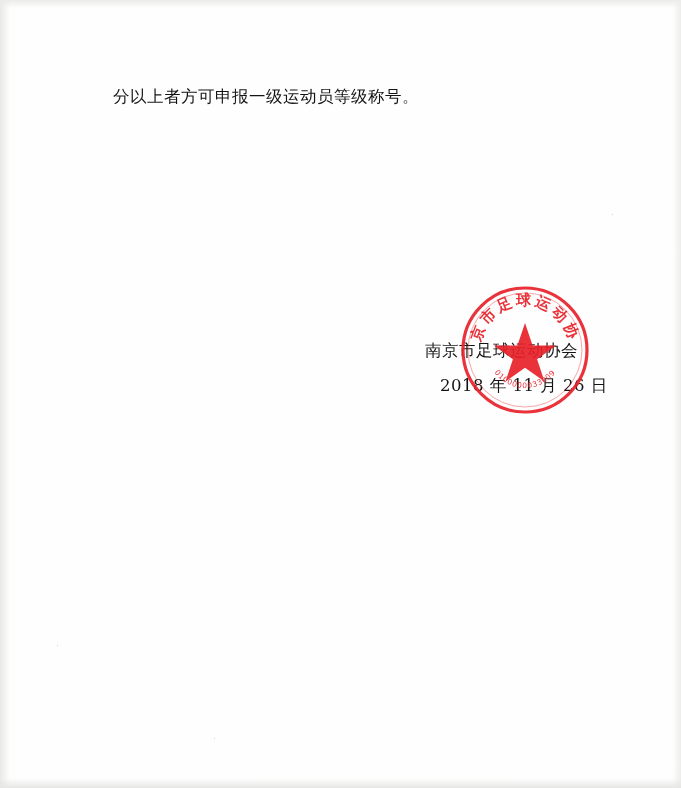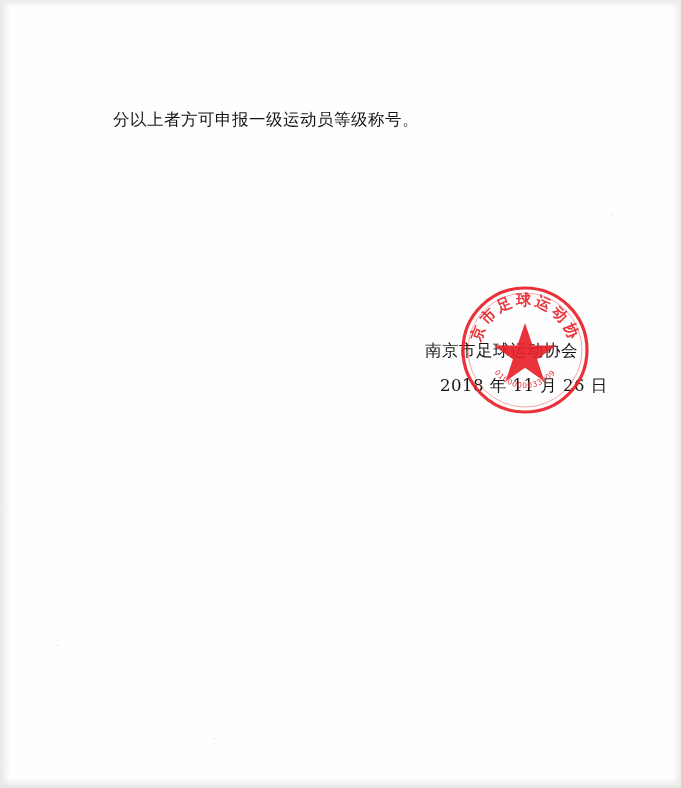--- a/index.html
+++ b/index.html
@@ -51,21 +51,21 @@
 
   .body-text {
     position: absolute;
     color: #141414;
     font-family: "DejaVu Serif", serif;
     font-size: 16.5px;
     letter-spacing: 0.5px;
     white-space: nowrap;
   }
 
-  #line-continuation { left: 113px; top: 86px; margin-top: 23px; }
+  #line-continuation { left: 113px; top: 86px; }
   #line-attachment  { left: 148px; top: 144px; }
   #signature-org { position: absolute; left: 425px; top: 340px; }
   #signature-date { position: absolute; left: 440px; top: 375px; }
 
   
   .seal {
     position: absolute;
     left: 460px;
     top: 285px;
     width: 130px;

